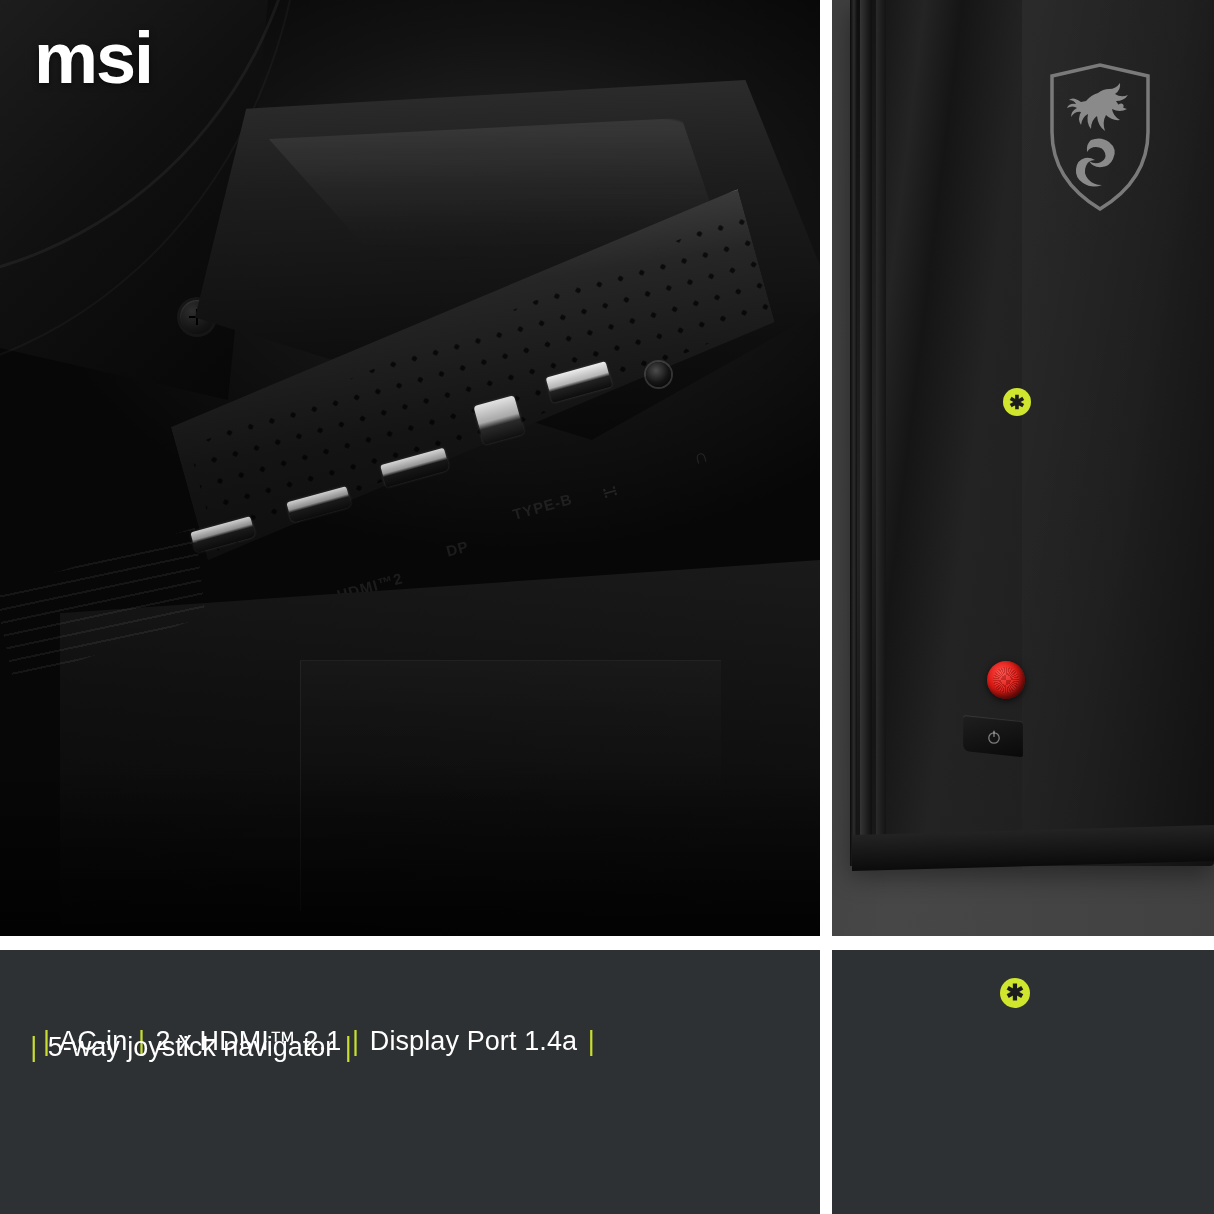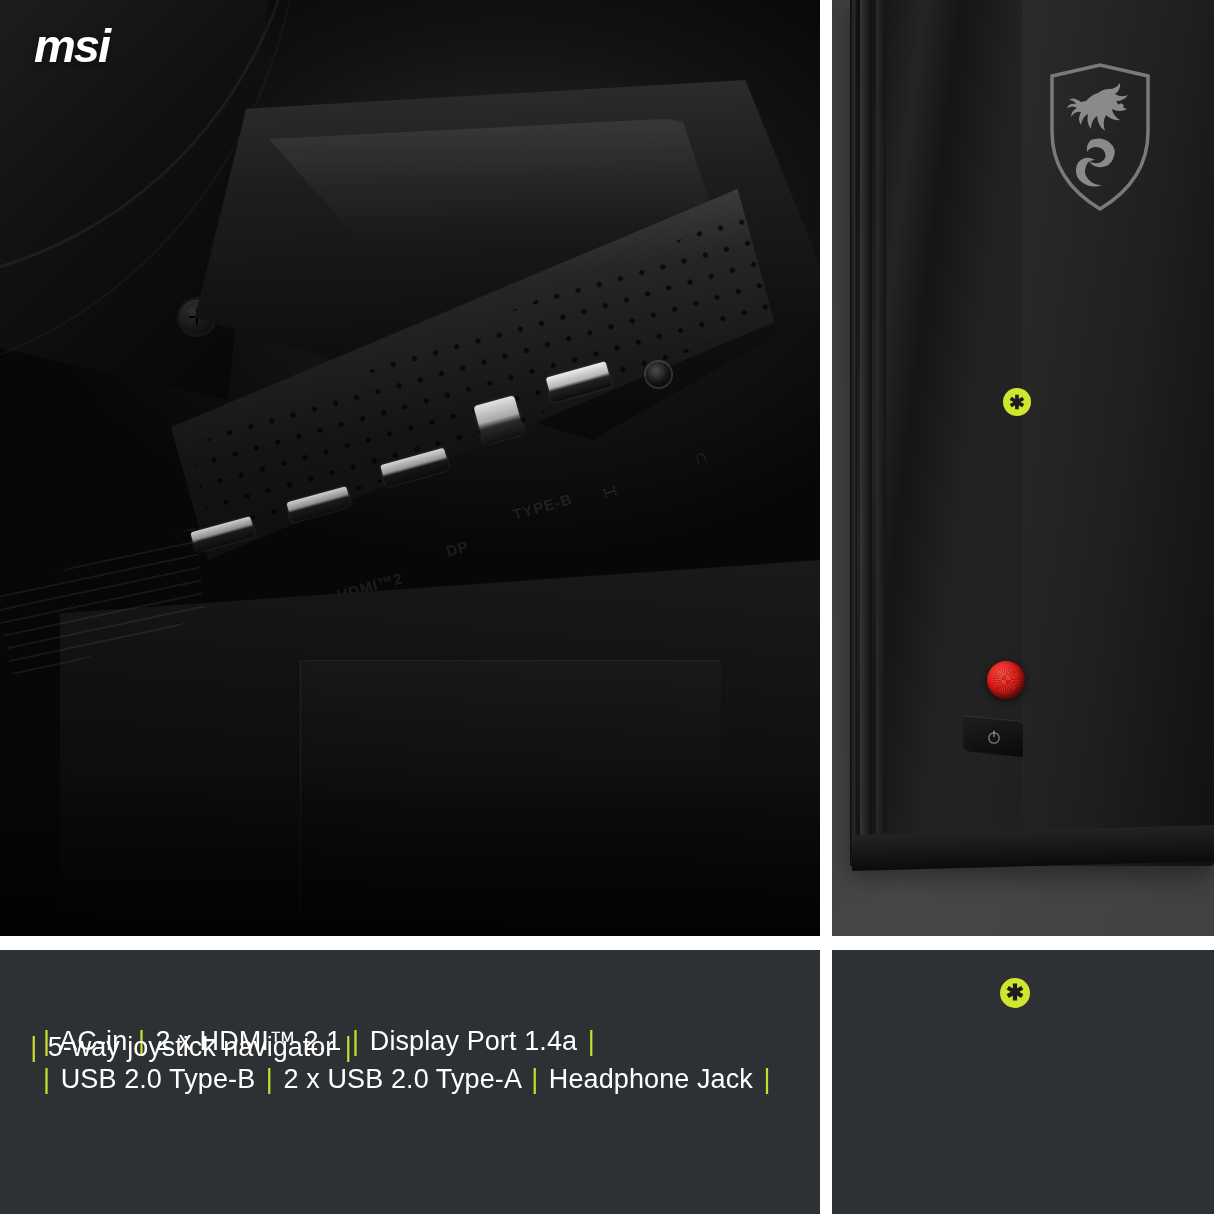--- a/index.html
+++ b/index.html
@@ -355,23 +355,22 @@
     color: #ffffff;
     font-size: 27px;
     white-space: nowrap;
   }
 
   
   .msi-logo {
     position: absolute;
     left: 34px; top: 22px;
     color: #ffffff;
-    font-size: 47px;
+    font-size: 72px;
     font-weight: 700;
-    font-style: italic;
     letter-spacing: -2px;
     line-height: 1;
     user-select: none;
     text-shadow: 0 2px 6px rgba(0,0,0,0.55);
   }
 </style>
 </head>
 <body>
 
 <div class="page">
@@ -457,29 +456,20 @@
       <div class="spec-line">
         <span class="sep">|</span>
         <span>AC-in</span>
         <span class="sep">|</span>
         <span>2 x HDMI™ 2.1</span>
         <span class="sep">|</span>
         <span>Display Port 1.4a</span>
         <span class="sep">|</span>
       </div>
 
-      <div class="spec-line">
-        <span class="sep">|</span>
-        <span>USB 2.0 Type-B</span>
-        <span class="sep">|</span>
-        <span>2 x USB 2.0 Type-A</span>
-        <span class="sep">|</span>
-        <span>Headphone Jack</span>
-        <span class="sep">|</span>
-      </div>
 
 
     </div>
   </div>
 
   <div class="caption-right"></div>
 
   <div class="cap-badge">
     <div class="badge-dot">✱</div>
   </div>

